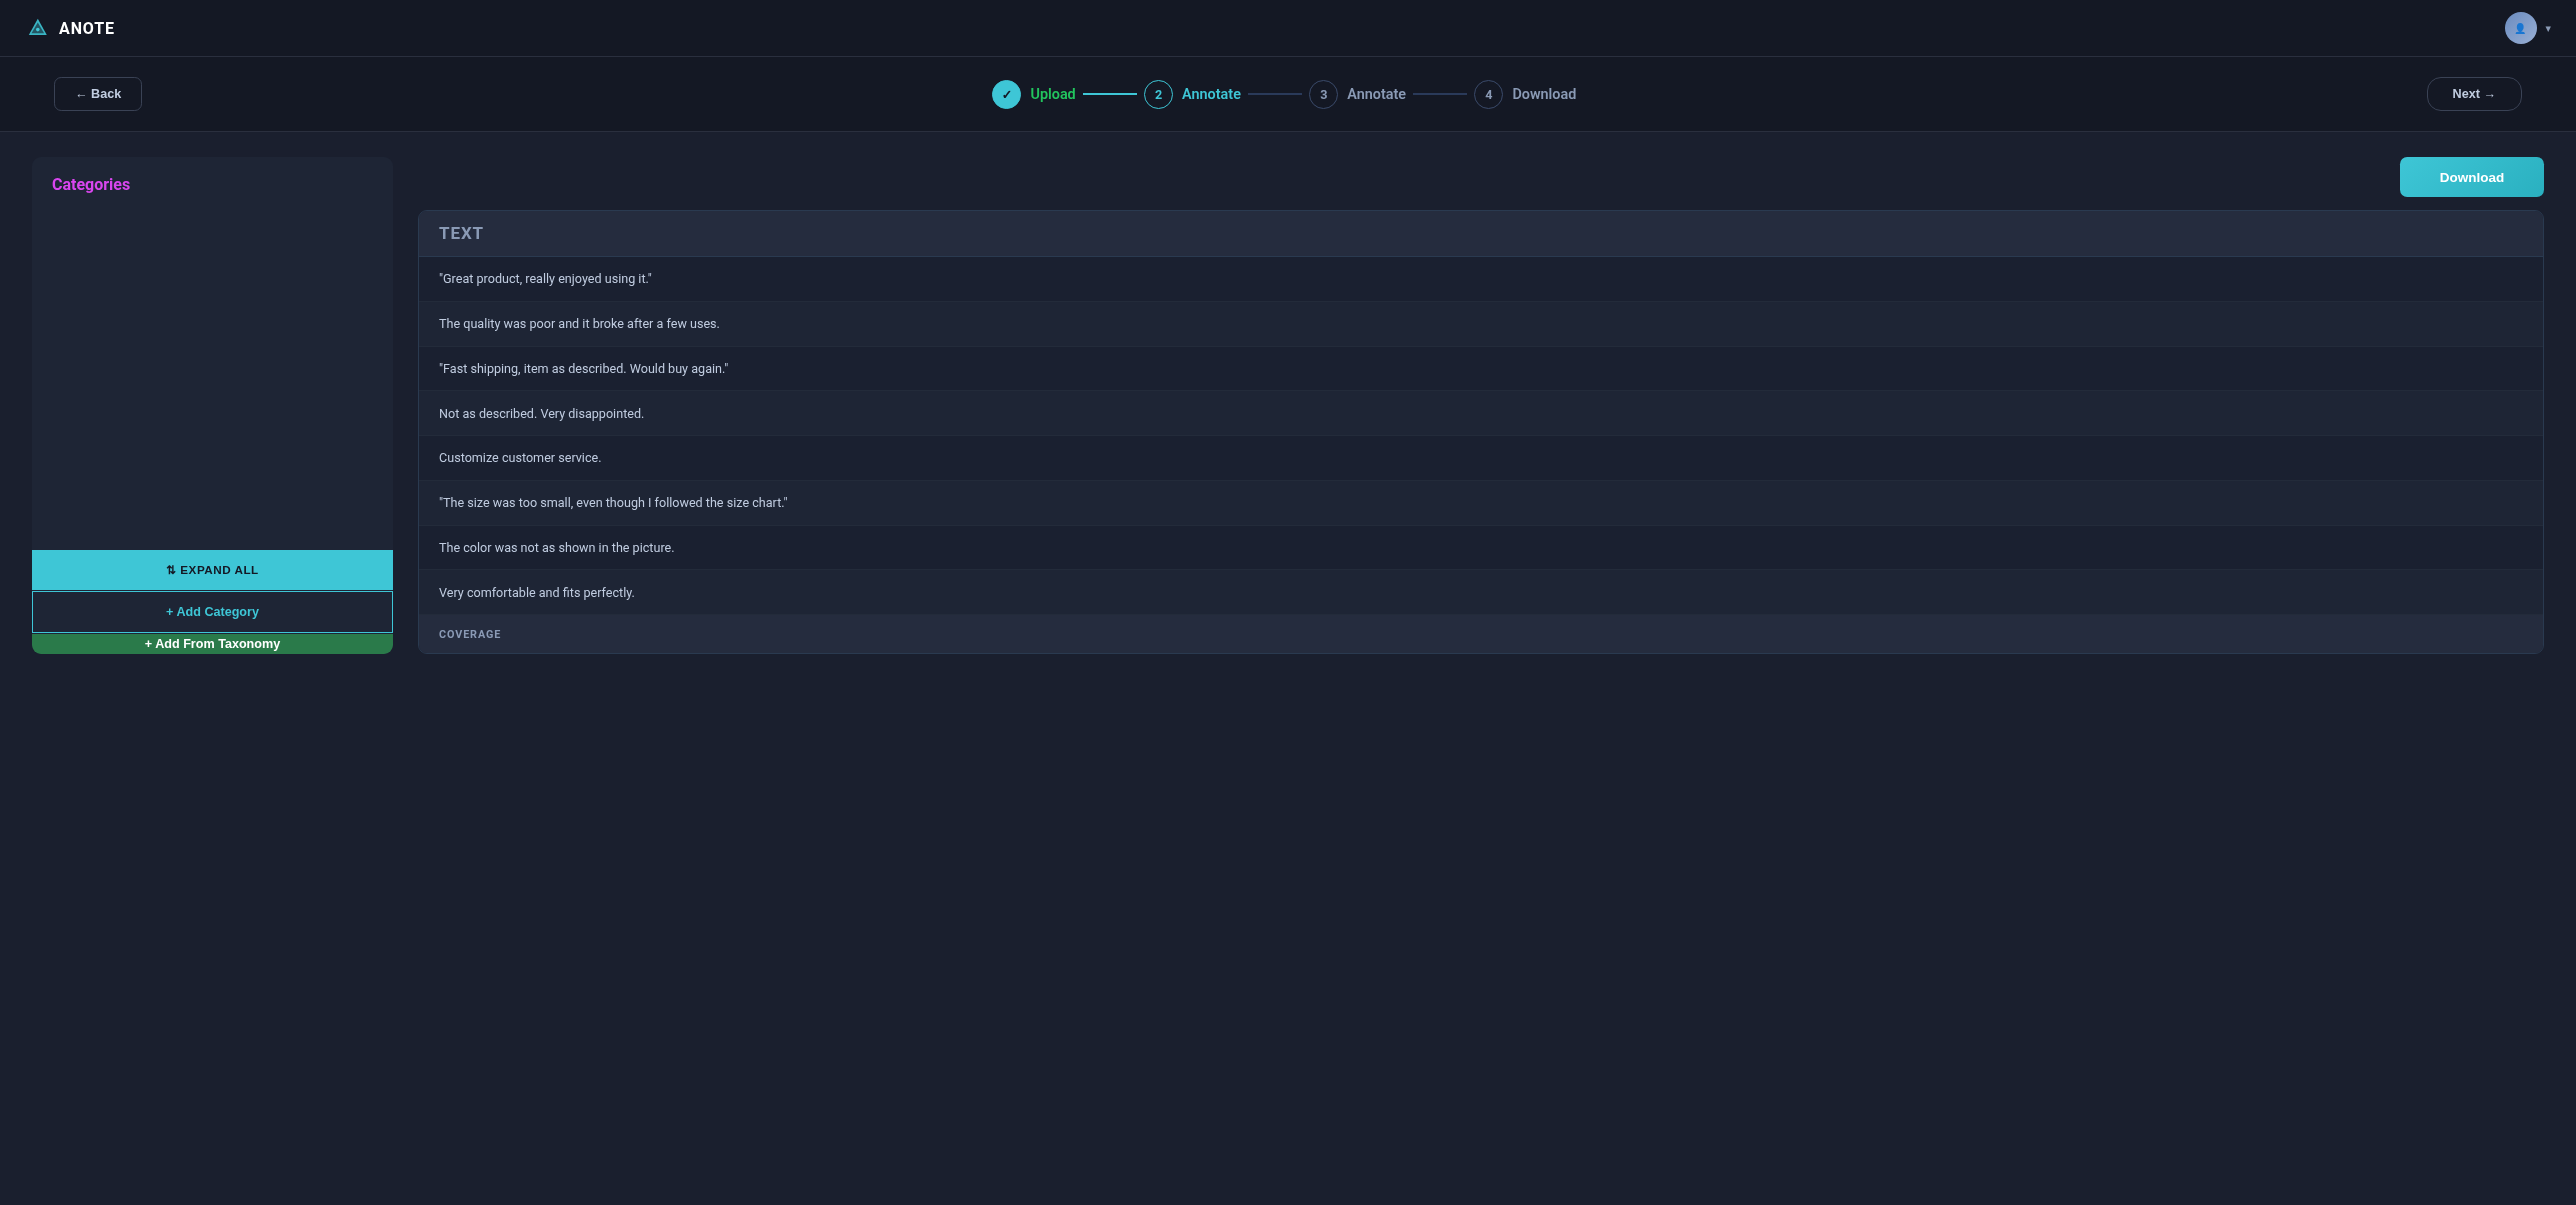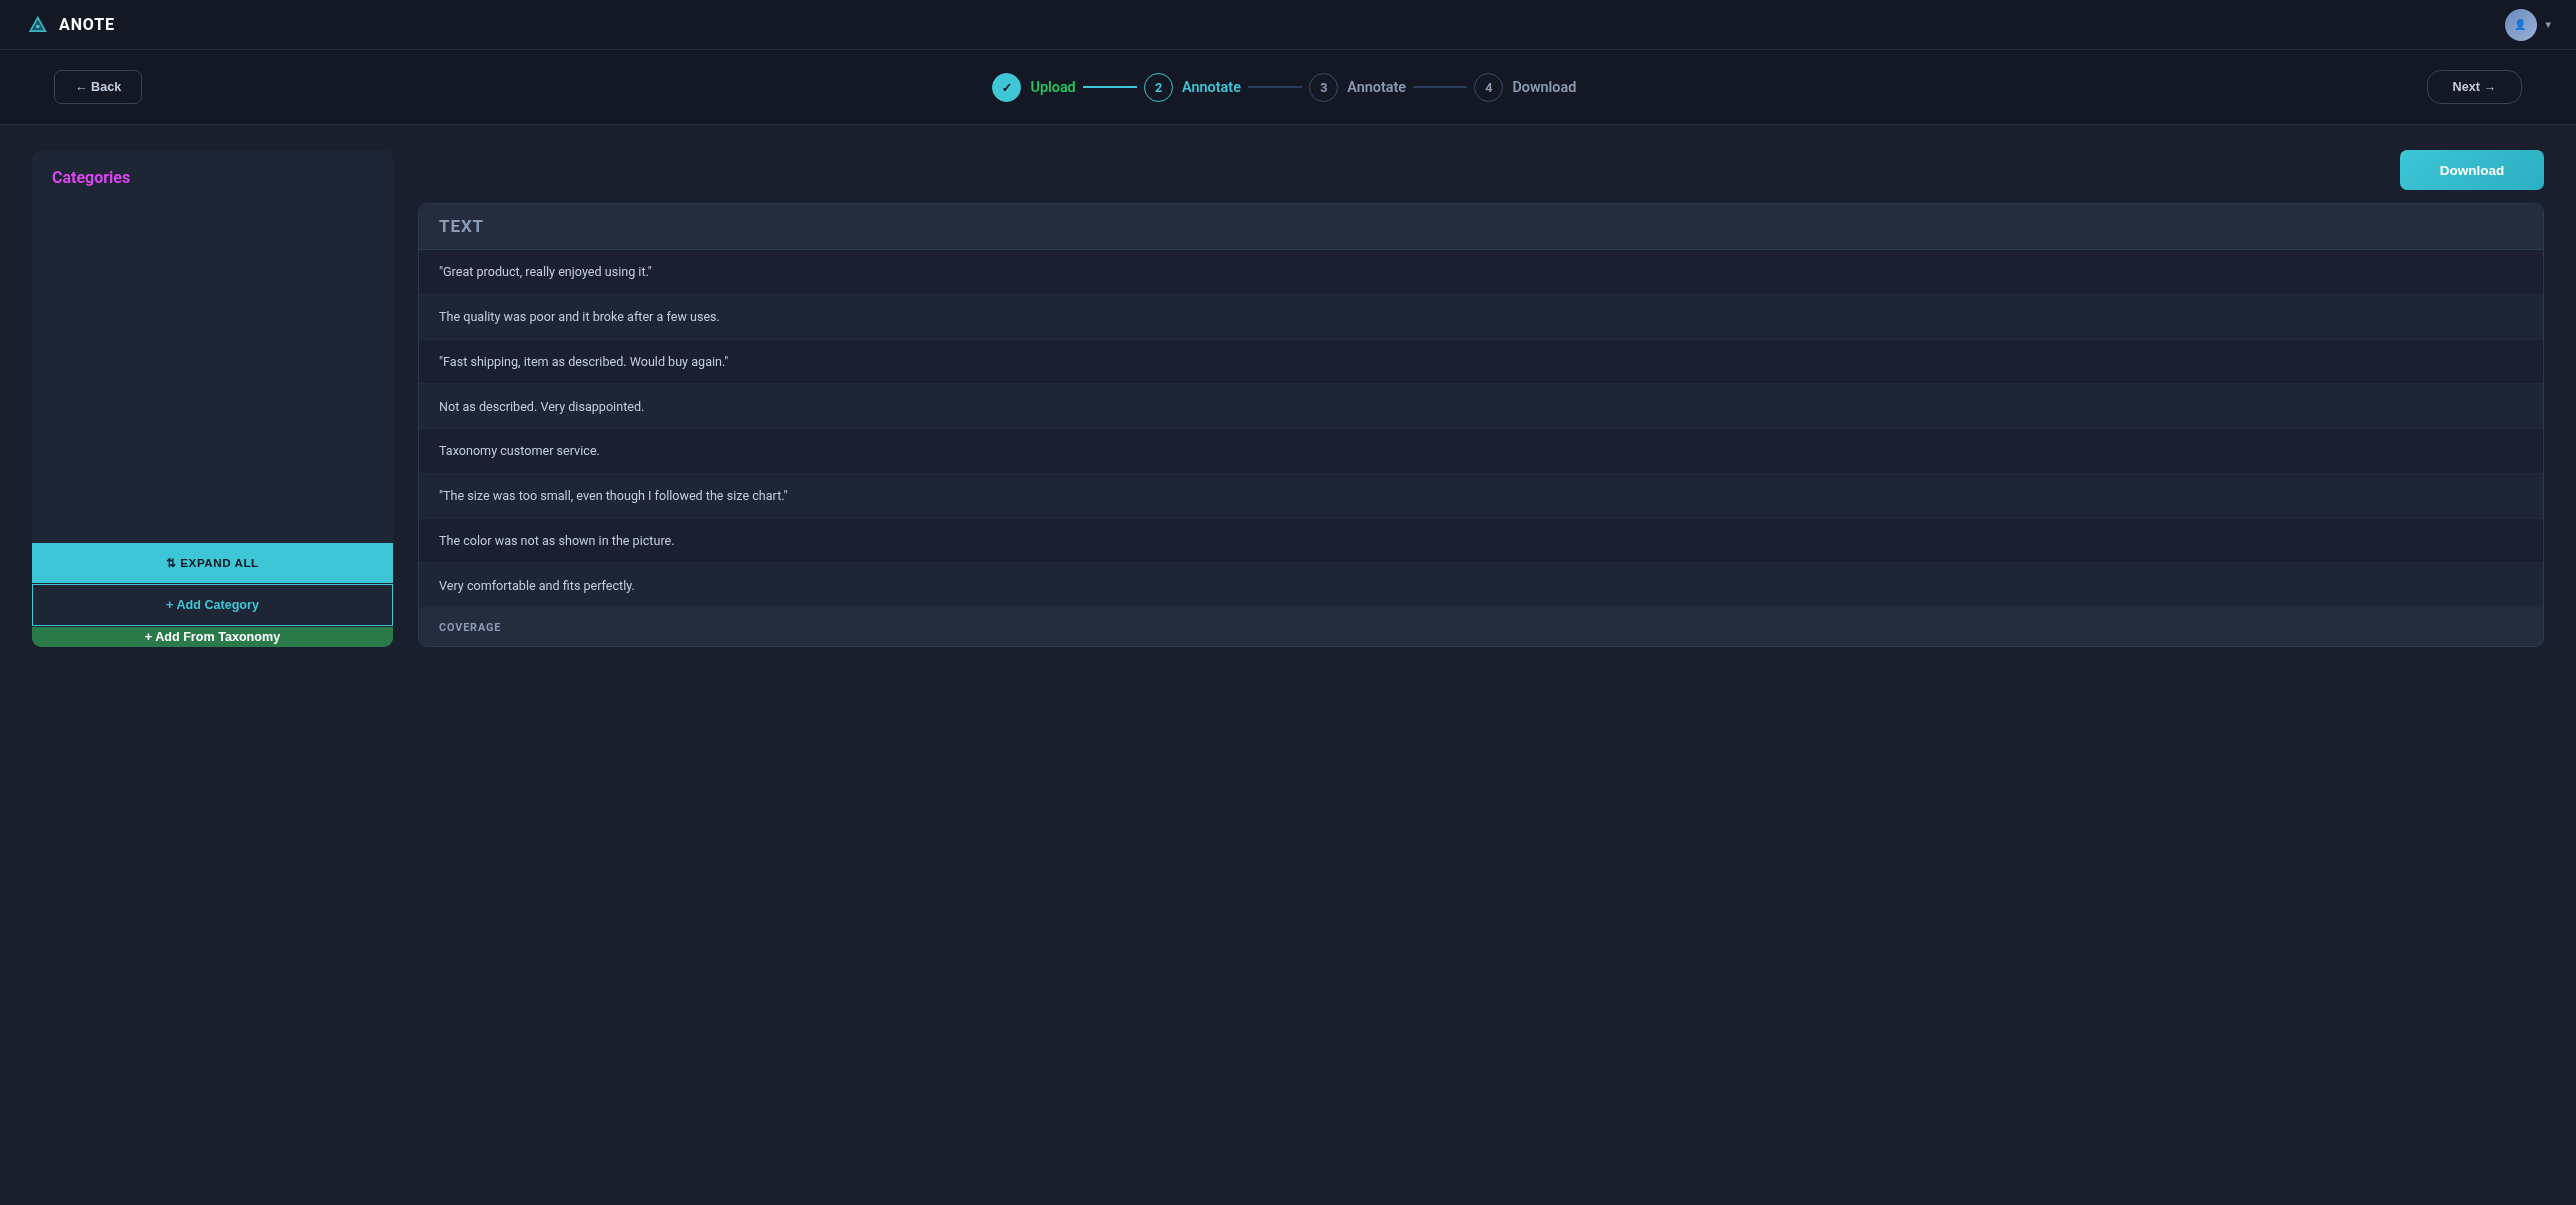--- a/index.html
+++ b/index.html
@@ -15,21 +15,21 @@
       min-height: 100vh;
     }
 
     
     .navbar {
       background-color: #141824;
       display: flex;
       align-items: center;
       justify-content: space-between;
       padding: 0 25px;
-      height: 50px;
+      height: 57px;
       border-bottom: 0.9px solid #2a2f3e;
     }
 
     .navbar-left {
       display: flex;
       align-items: center;
       gap: 9px;
     }
 
     .logo-icon {
@@ -420,21 +420,21 @@
       <div class="table-row">
         <span>The quality was poor and it broke after a few uses.</span>
       </div>
       <div class="table-row">
         <span>"Fast shipping, item as described. Would buy again."</span>
       </div>
       <div class="table-row">
         <span>Not as described. Very disappointed.</span>
       </div>
       <div class="table-row">
-        <span>Taxonomy customer service.</span>
+        <span>Customize customer service.</span>
       </div>
       <div class="table-row">
         <span>"The size was too small, even though I followed the size chart."</span>
       </div>
       <div class="table-row">
         <span>The color was not as shown in the picture.</span>
       </div>
       <div class="table-row">
         <span>Very comfortable and fits perfectly.</span>
       </div>

